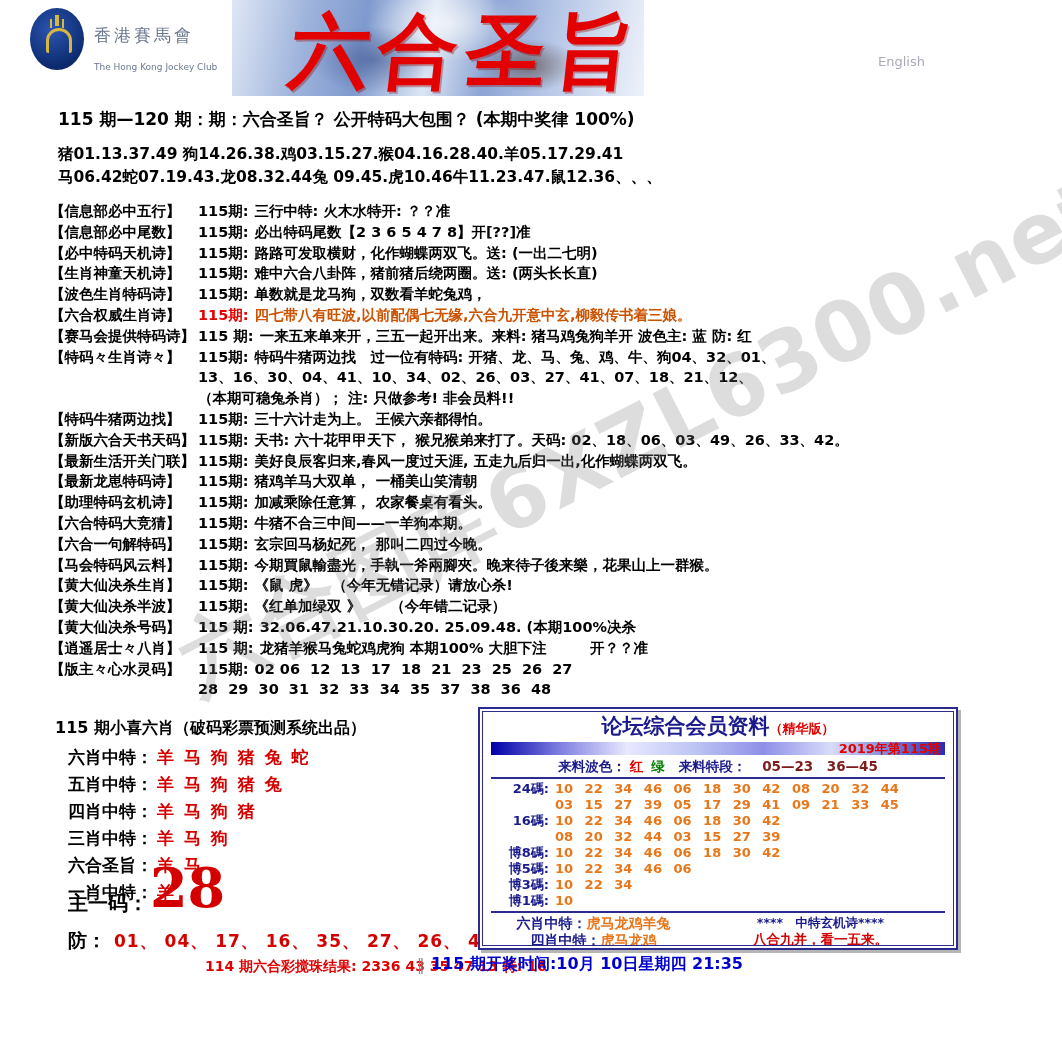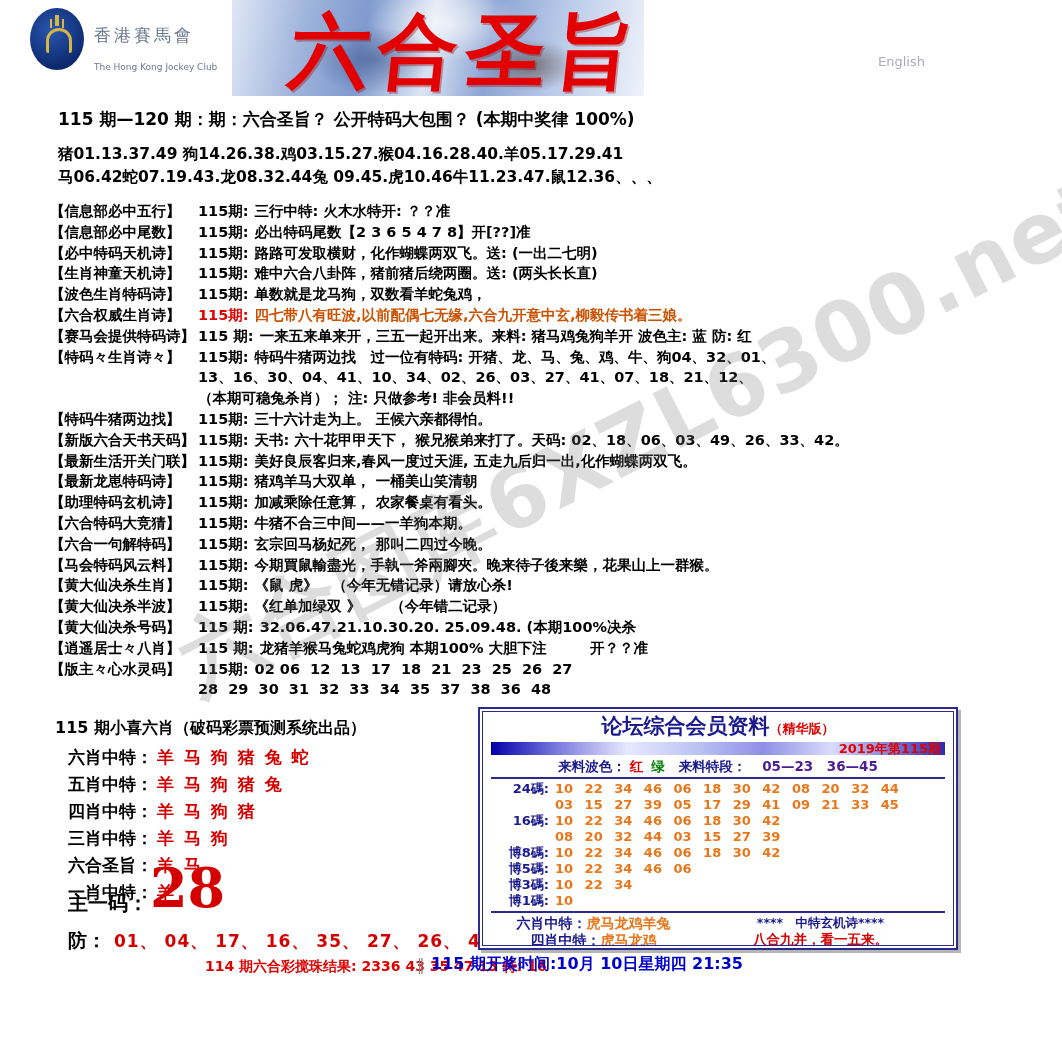--- a/index.html
+++ b/index.html
@@ -60,21 +60,21 @@
     box-shadow:3px 3px 0 rgba(90,90,90,.45);background:#fff;box-sizing:border-box;}
   .forum-inner{position:absolute;inset:2px;border:1px solid #2b2b8f;padding:2px 8px;overflow:hidden;}
   .forum-title{text-align:center;font-size:21px;font-weight:bold;color:#1a1a8c;line-height:24px;}
   .forum-title .suffix{font-size:13px;color:#e00000;}
   .forum-bar{height:13px;position:relative;margin:1px 0 3px;
     background:linear-gradient(90deg,#0000a8,#7d7de0 15%,#e8e8ff 30%,#bcc4f4 45%,#8f8fe8 60%,#d8dcfa 75%,#2b2bb0 100%);}
   .forum-period{position:absolute;right:4px;top:-2px;font-size:13px;font-weight:bold;color:#e00000;}
   .forum-info{font-size:13.5px;font-weight:bold;color:#1a1a8c;text-align:center;line-height:17px;}
   .forum-info .red{color:#e00000;margin-left:4px;}
   .forum-info .green{color:#007a00;margin:0 14px 0 8px;}
-  .forum-info .nums{color:#4c1d95;margin-left:16px;}
+  .forum-info .nums{color:#7f1d1d;margin-left:16px;}
   .forum-hr{border-top:2px solid #2b2b8f;margin:2px 0;}
   .code-row{display:flex;font-weight:bold;}
   .code-row .lbl{width:58px;flex:none;text-align:right;color:#1a1a8c;font-size:13px;line-height:16px;}
   .code-row .nums{color:#e8761a;font-size:13px;line-height:16px;white-space:pre-wrap;
     word-spacing:7px;margin-left:6px;}
   .forum-bottom{display:flex;margin-top:2px;}
   .fb-left{width:205px;}
   .fz-row{font-size:14px;font-weight:bold;line-height:16.5px;text-align:center;}
   .fz-row .lbl{color:#1a1a8c;}
   .fz-row .val{color:#e8761a;}

